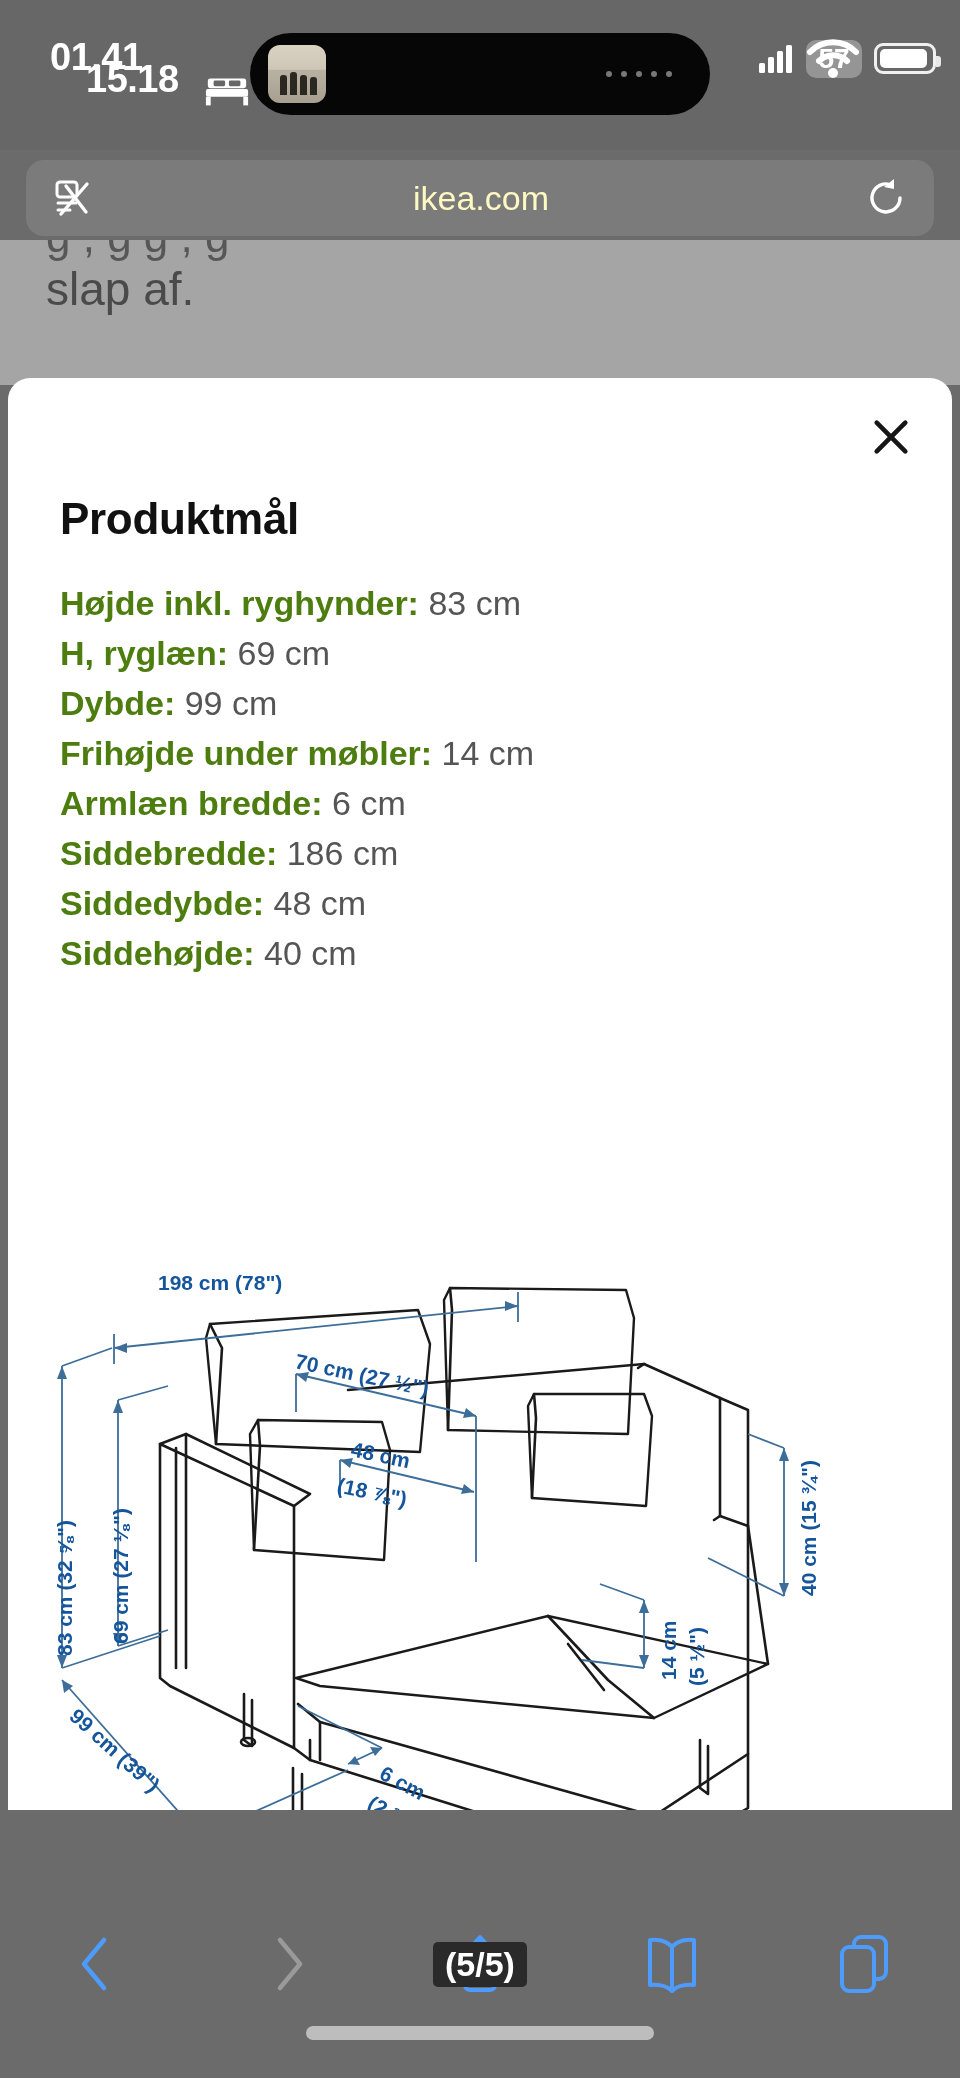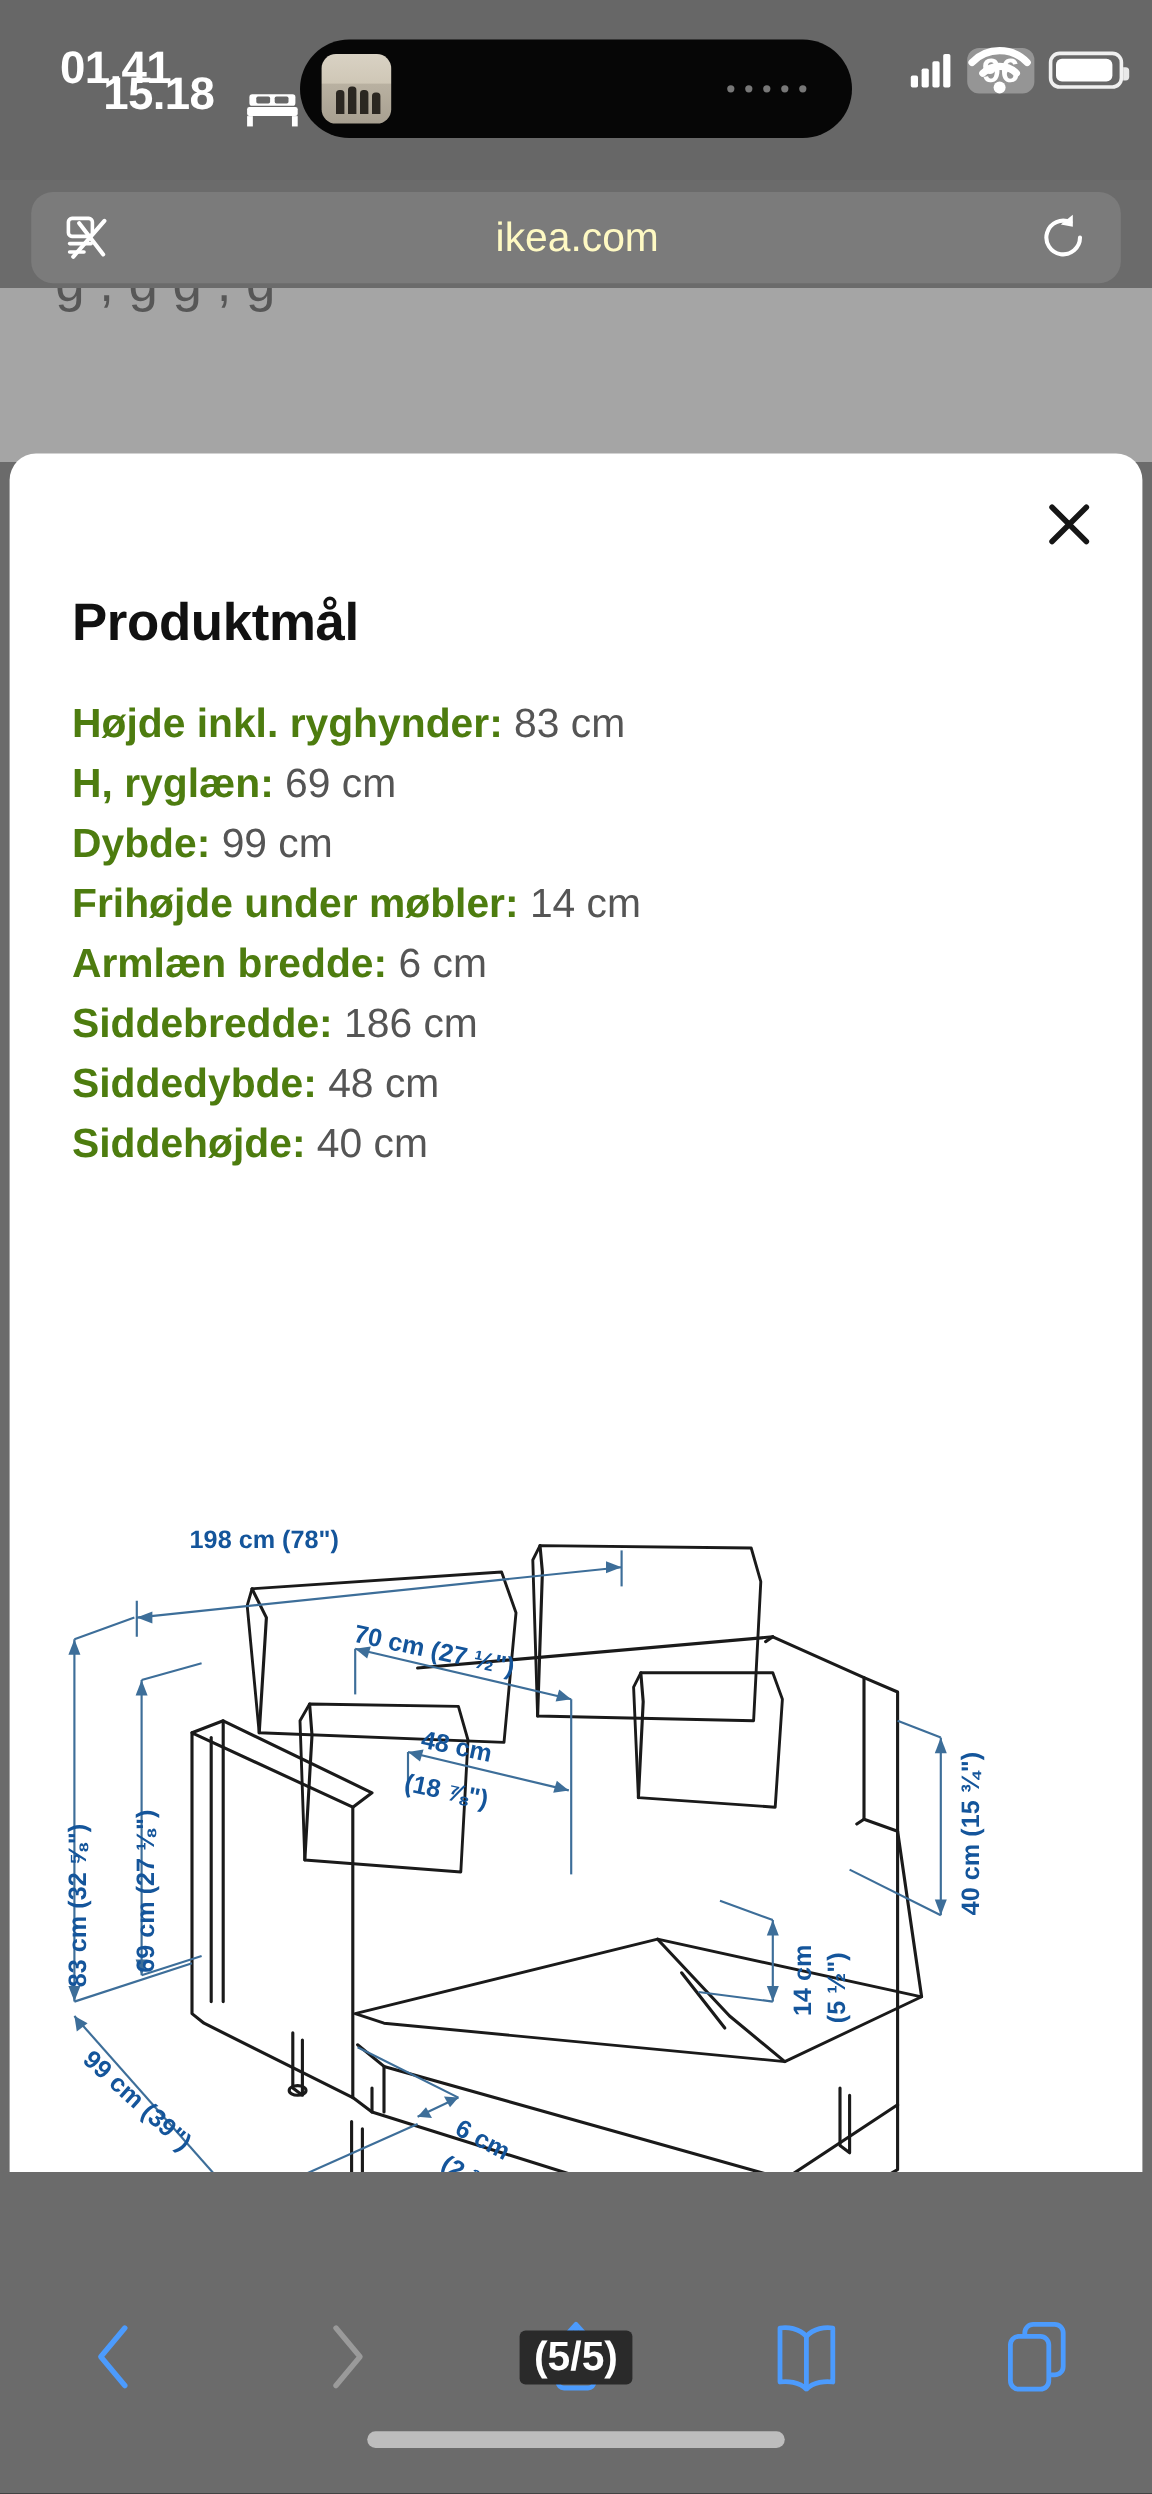--- a/index.html
+++ b/index.html
@@ -210,20 +210,21 @@
     background: #bdbdbd;
   }
 </style>
 </head>
 <body>
 
 <div id="screen">
 
   <div id="page-behind">
     <div id="behind-line-clip">g                 ,         g      g ,  g</div>
+    <div id="behind-line">slap af.</div>
   </div>
 
   <div id="sheet">
 
     <div id="close-btn">
       <svg viewBox="0 0 40 40" width="44" height="44">
         <line x1="7" y1="7" x2="33" y2="33" stroke="#161616" stroke-width="4.2" stroke-linecap="round"></line>
         <line x1="33" y1="7" x2="7" y2="33" stroke="#161616" stroke-width="4.2" stroke-linecap="round"></line>
       </svg>
     </div>
@@ -421,21 +422,21 @@
           <b></b>
           <b></b>
           <b></b>
       </div>
       <div id="wifi-badge-wrap">
         <svg viewBox="0 0 58 44" width="58" height="44">
           <path d="M6 16 A32 32 0 0 1 52 16" stroke="#fff" stroke-width="6" fill="none" stroke-linecap="round"></path>
           <path d="M15 25 A20 20 0 0 1 43 25" stroke="#fff" stroke-width="6" fill="none" stroke-linecap="round"></path>
           <circle cx="29" cy="37" r="5" fill="#fff"></circle>
         </svg>
-        <div id="charge-badge">96</div>
+        <div id="charge-badge">57</div>
       </div>
       <div id="battery-shell">
         <div id="battery-fill"></div>
       </div>
     </div>
   </div>
 
   <div id="url-bar">
     <svg id="reader-icon" viewBox="0 0 44 44">
       <rect x="5" y="6" width="20" height="15" rx="3" stroke="#fff" stroke-width="3" fill="none"></rect>

